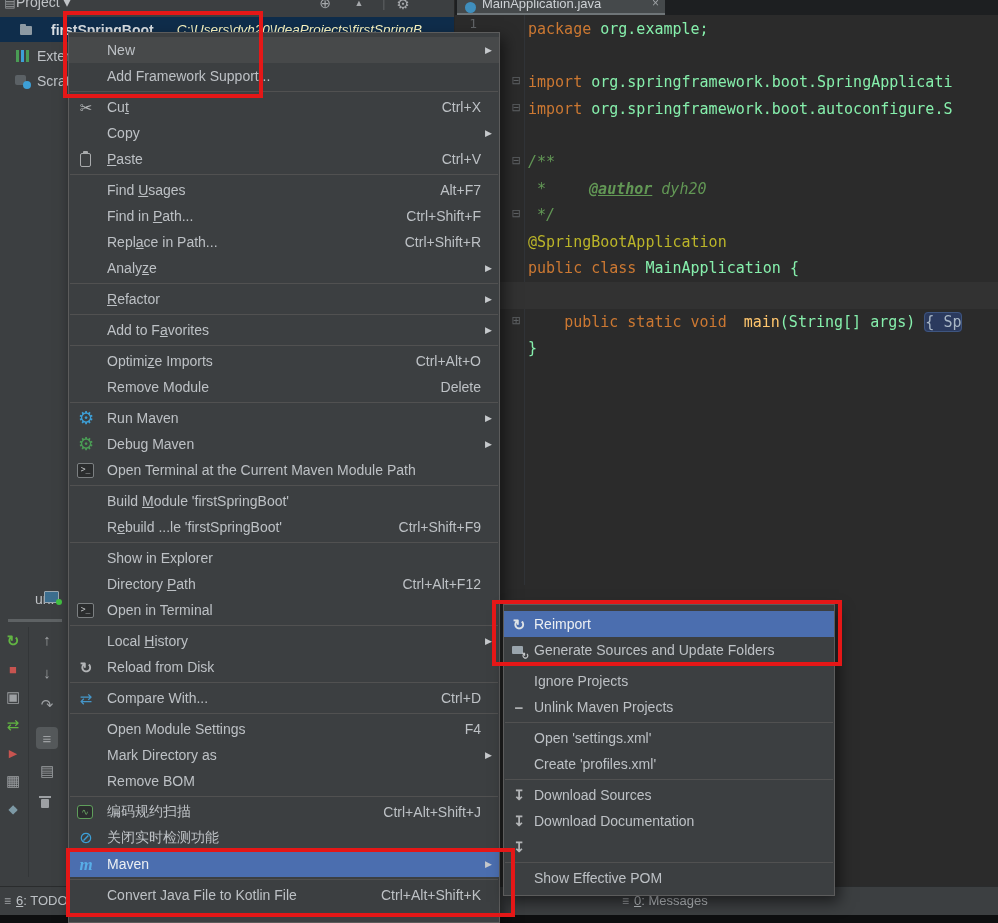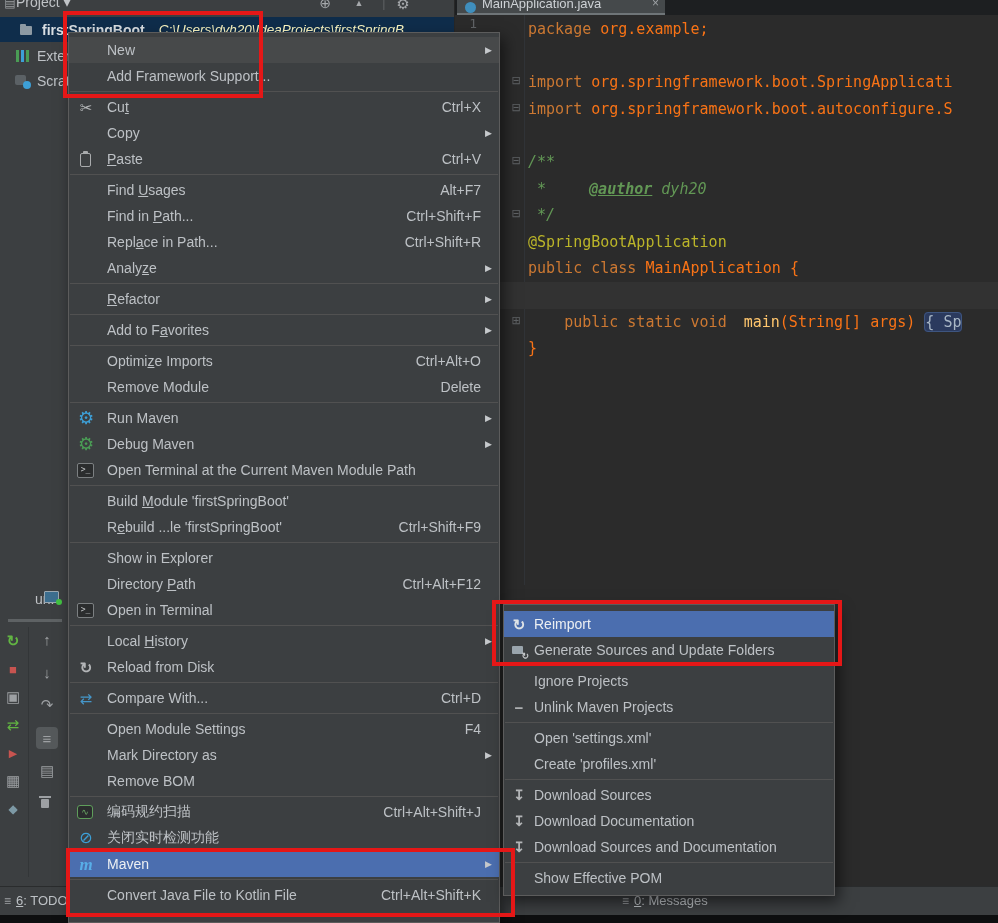--- a/index.html
+++ b/index.html
@@ -6,41 +6,41 @@
   #app{position:relative;width:998px;height:923px;overflow:hidden;background:#2b2b2b;
        font-family:"Liberation Sans",sans-serif;color:#bdc1c5;}
   .abs{position:absolute;}
 
   
   #project-panel{left:0;top:0;width:455px;height:575px;background:#3c3f41;}
   #panel-header{position:absolute;left:0;top:0;width:455px;height:15px;overflow:hidden;background:#3c3f41;}
   #panel-header .ph{position:absolute;top:-6px;font-size:14px;color:#c0c3c6;}
   #panel-divider{left:454px;top:0;width:1px;height:575px;background:#272727;}
   .tree-row{position:absolute;left:0;width:455px;height:25px;display:flex;align-items:center;font-size:14px;color:#bdc1c5;}
-  .tree-row.selected{background:#0f2d4b;}
+  .tree-row.selected{background:#0f2d4b;gap:9px;}
   .t-root-name{font-weight:bold;color:#dadfe3;margin-left:6px;}
   .t-path{color:#fef9c3;margin-left:14px;font-size:13.5px;white-space:nowrap;font-style:italic;}
 
   
   #editor{left:455px;top:0;width:543px;height:588px;background:#2b2b2b;overflow:hidden;}
   #tabbar{position:absolute;left:0;top:0;width:543px;height:15px;background:#1d1f21;overflow:hidden;}
   #tab{position:absolute;left:2px;top:0;width:208px;height:15px;background:#45494b;}
   #tab-underline{position:absolute;left:2px;top:13px;width:208px;height:2px;background:#6f7578;}
   #tab .tlabel{position:absolute;left:25px;top:-4px;font-size:13px;color:#ced2d6;}
   #tab .tclose{position:absolute;right:6px;top:-4px;font-size:12px;color:#9fa3a6;}
   .class-ball{position:absolute;left:8px;top:2px;width:11px;height:11px;border-radius:50%;background:#3f8fbe;}
   #gutter-line{position:absolute;left:69px;top:15px;width:1px;height:570px;background:#313438;}
   .gut-num{position:absolute;left:4px;width:18px;text-align:right;font-family:"DejaVu Sans Mono",monospace;
            font-size:13px;color:#606366;}
   .fold-mark{position:absolute;left:53px;width:16px;text-align:center;font-size:11px;color:#606366;}
   .code-line{position:absolute;left:73px;right:0;height:27px;line-height:27px;white-space:pre;
              font-family:"DejaVu Sans Mono",monospace;font-size:15px;}
   #current-line{position:absolute;left:0;right:0;height:27px;background:#323232;}
   .c-kw{color:#cc7832;}
-  .c-pl{color:#f97316;}
+  .c-pl{color:#86efac;}
   .c-doc{color:#629755;font-style:italic;}
   .c-doctag{color:#629755;font-style:italic;font-weight:bold;text-decoration:underline;padding-left:34px;}
   .c-docval{color:#629755;font-style:italic;}
   .c-anno{color:#bbb529;}
   .c-fn{color:#ffc66d;padding-left:8px;}
   .c-fold{color:#a9b7c6;background:#2b3a5e;border:1px solid #3e557f;border-radius:4px;}
 
   
   #console{left:455px;top:588px;width:543px;height:298px;background:#2b2b2b;}
   #console-frag{position:absolute;left:606px;top:891px;font-family:"DejaVu Sans Mono",monospace;font-size:15px;color:#bcbec0;}
@@ -465,21 +465,20 @@
       <div class="mi">
         <span class="mic">
           <span class="ic ic-download"></span>
         </span>
         <span class="mlbl">Download Documentation</span>
       </div>
       <div class="mi">
         <span class="mic">
           <span class="ic ic-download"></span>
         </span>
-        <span class="mlbl">Download Sources and Documentation</span>
       </div>
       <div class="msep"></div>
       <div class="mi">
         <span class="mic"></span>
         <span class="mlbl">Show Effective POM</span>
       </div>
     </div>
 
   <div class="red-box" id="red-box-1"></div>
   <div class="red-box" id="red-box-2"></div>

